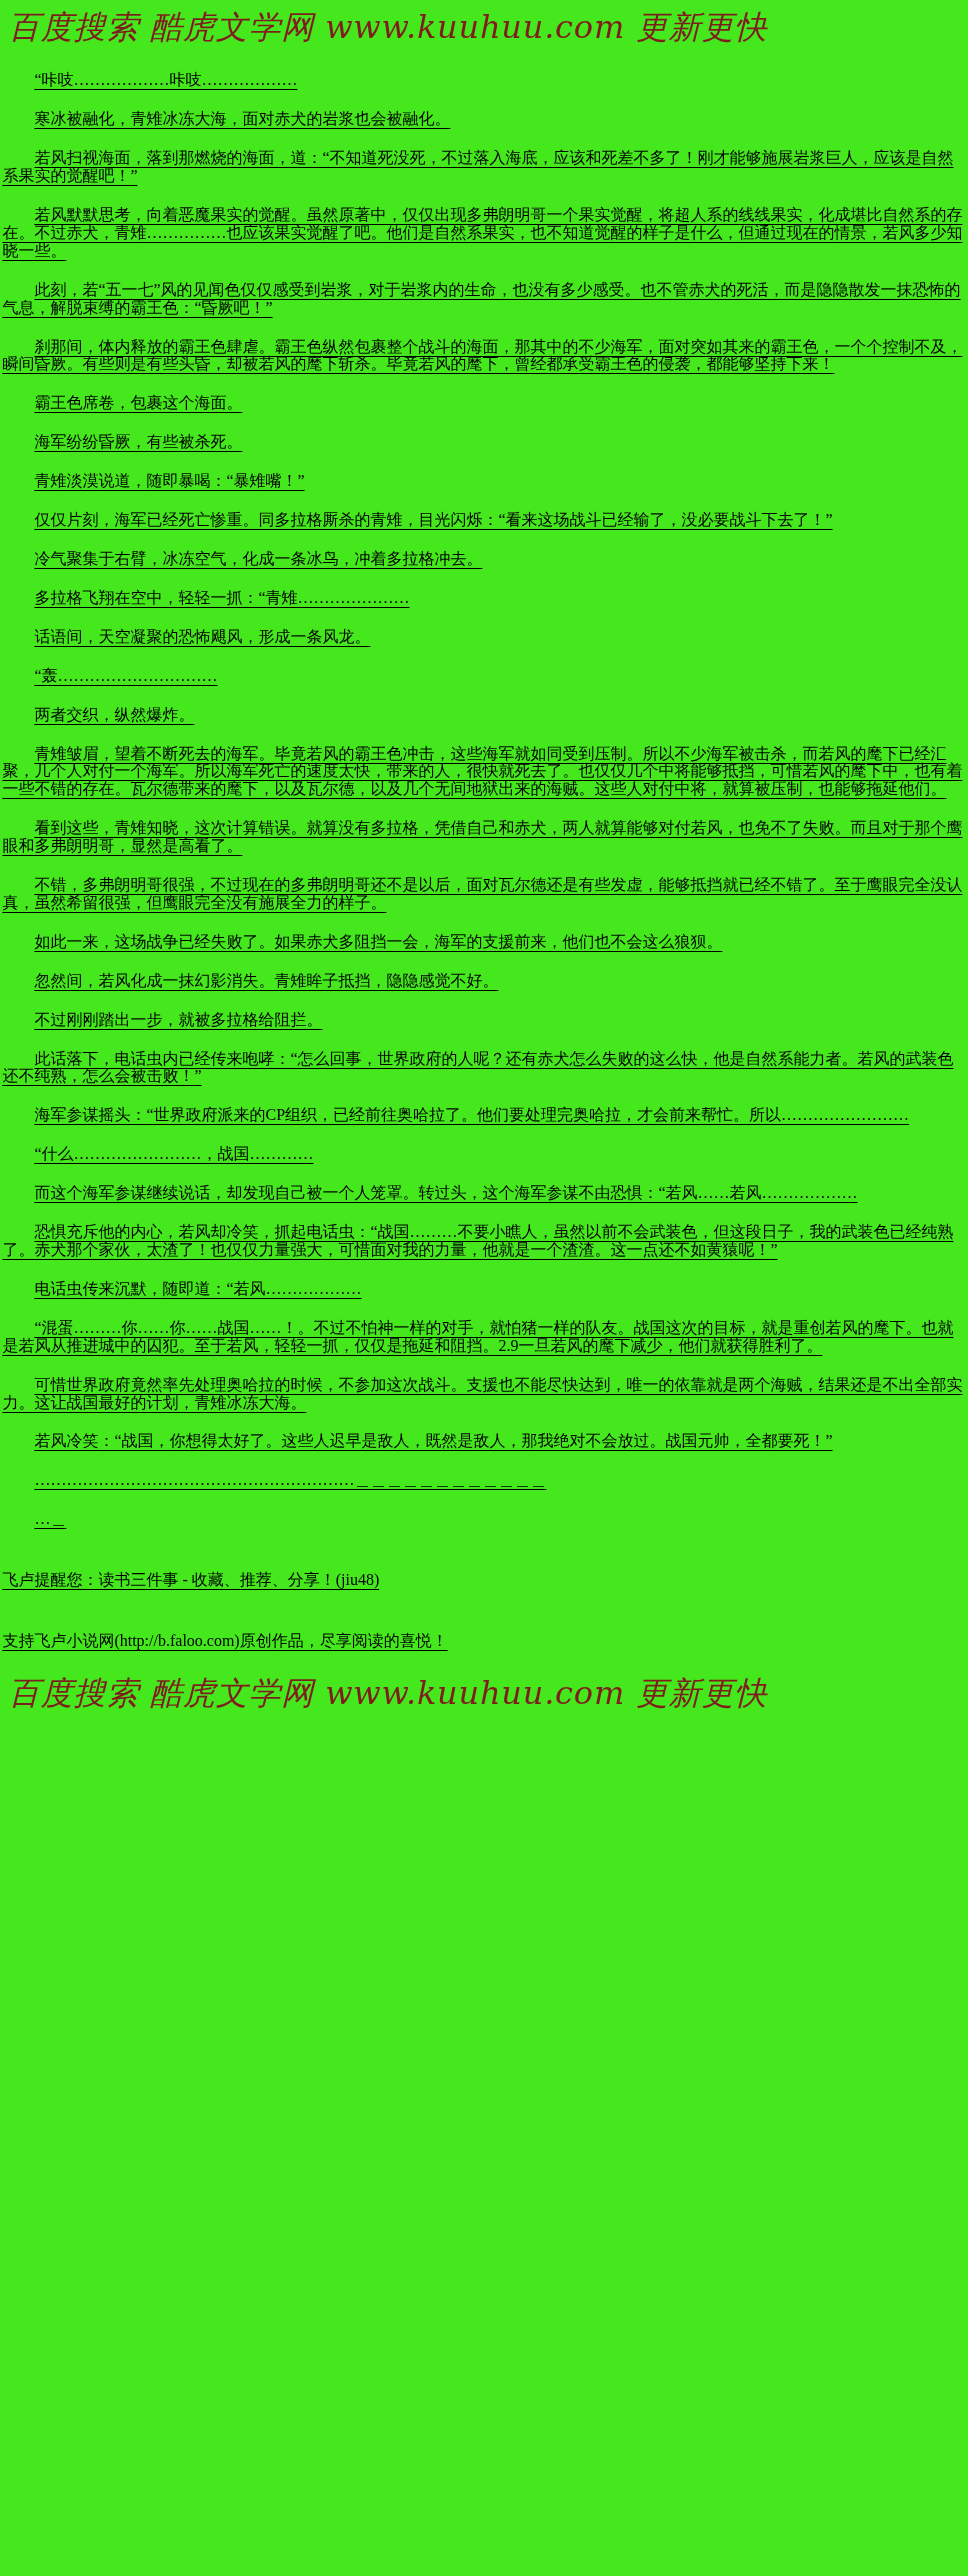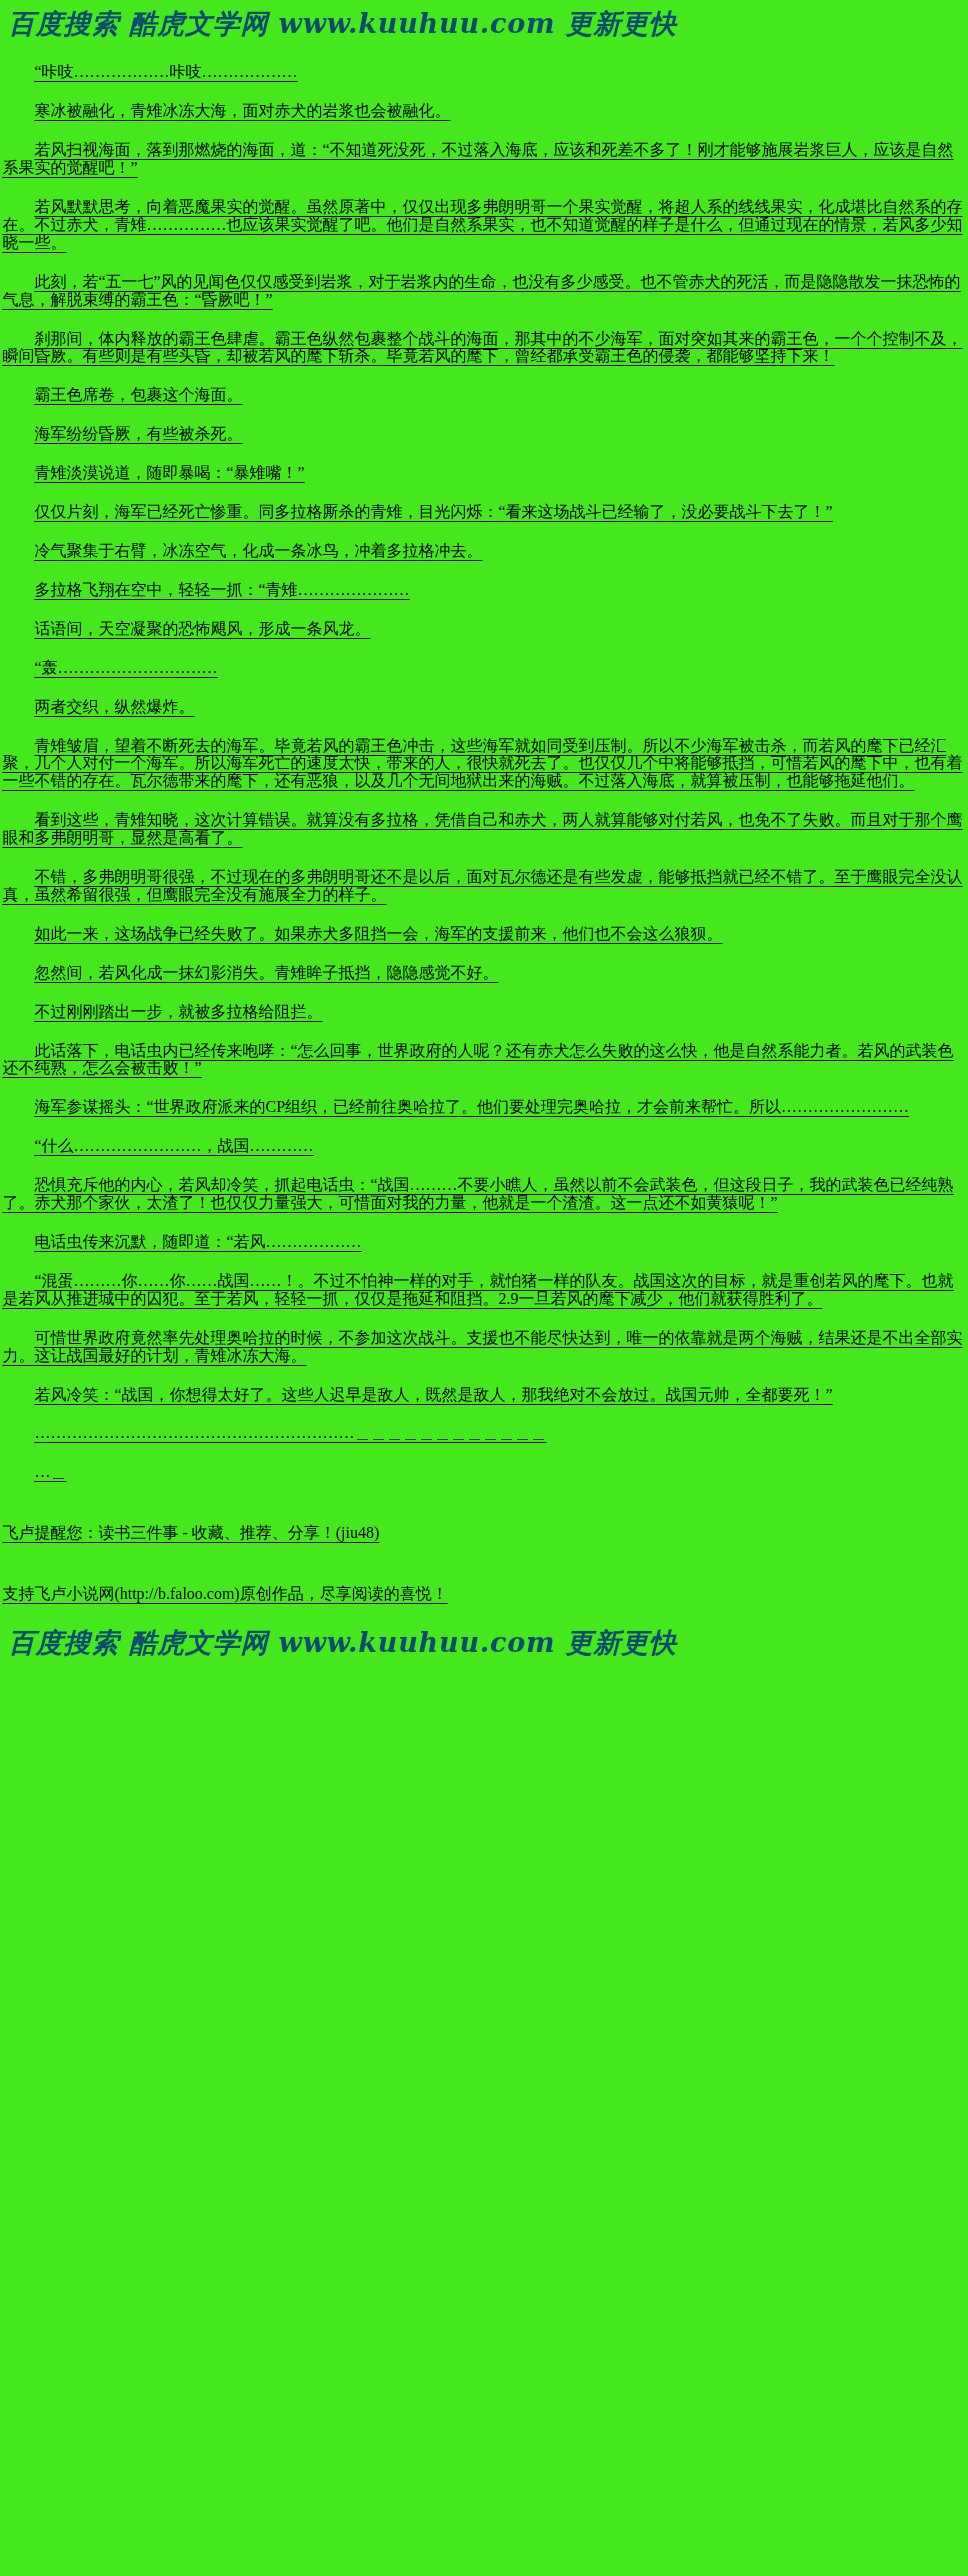--- a/index.html
+++ b/index.html
@@ -8,24 +8,24 @@
   }
   body {
     width: 968px;
     min-height: 2576px;
     background: #44E81C;
     color: #000000;
     font-family: "Liberation Serif", "DejaVu Serif", serif;
     overflow-x: hidden;
   }
   .promo {
-    color: #0c4a6e;
-    font-weight: bold;
+    color: #7f1d1d;
+    font-weight: normal;
     font-style: italic;
-    font-size: 27px;
+    font-size: 32px;
     letter-spacing: 0.8px;
     text-decoration: none;
     font-family: "DejaVu Serif", "Liberation Serif", serif;
   }
   .promo.top {
     margin: 6.4px 0 14.4px 8px;
   }
   .promo.bottom {
     margin: 22.4px 0 8px 8px;
   }
@@ -66,29 +66,30 @@
     <p class="para">刹那间，体内释放的霸王色肆虐。霸王色纵然包裹整个战斗的海面，那其中的不少海军，面对突如其来的霸王色，一个个控制不及，瞬间昏厥。有些则是有些头昏，却被若风的麾下斩杀。毕竟若风的麾下，曾经都承受霸王色的侵袭，都能够坚持下来！</p>
     <p class="para">霸王色席卷，包裹这个海面。</p>
     <p class="para">海军纷纷昏厥，有些被杀死。</p>
     <p class="para">青雉淡漠说道，随即暴喝：“暴雉嘴！”</p>
     <p class="para">仅仅片刻，海军已经死亡惨重。同多拉格厮杀的青雉，目光闪烁：“看来这场战斗已经输了，没必要战斗下去了！”</p>
     <p class="para">冷气聚集于右臂，冰冻空气，化成一条冰鸟，冲着多拉格冲去。</p>
     <p class="para">多拉格飞翔在空中，轻轻一抓：“青雉…………………</p>
     <p class="para">话语间，天空凝聚的恐怖飓风，形成一条风龙。</p>
     <p class="para">“轰…………………………</p>
     <p class="para">两者交织，纵然爆炸。</p>
-    <p class="para">青雉皱眉，望着不断死去的海军。毕竟若风的霸王色冲击，这些海军就如同受到压制。所以不少海军被击杀，而若风的麾下已经汇聚，几个人对付一个海军。所以海军死亡的速度太快，带来的人，很快就死去了。也仅仅几个中将能够抵挡，可惜若风的麾下中，也有着一些不错的存在。瓦尔德带来的麾下，还有恶狼，以及几个无间地狱出来的海贼。不过落入海底，就算被压制，也能够拖延他们。</p>
+    <p class="para">青雉皱眉，望着不断死去的海军。毕竟若风的霸王色冲击，这些海军就如同受到压制。所以不少海军被击杀，而若风的麾下已经汇聚，几个人对付一个海军。所以海军死亡的速度太快，带来的人，很快就死去了。也仅仅几个中将能够抵挡，可惜若风的麾下中，也有着一些不错的存在。瓦尔德带来的麾下，以及瓦尔德，以及几个无间地狱出来的海贼。这些人对付中将，就算被压制，也能够拖延他们。</p>
     <p class="para">看到这些，青雉知晓，这次计算错误。就算没有多拉格，凭借自己和赤犬，两人就算能够对付若风，也免不了失败。而且对于那个鹰眼和多弗朗明哥，显然是高看了。</p>
     <p class="para">不错，多弗朗明哥很强，不过现在的多弗朗明哥还不是以后，面对瓦尔德还是有些发虚，能够抵挡就已经不错了。至于鹰眼完全没认真，虽然希留很强，但鹰眼完全没有施展全力的样子。</p>
     <p class="para">如此一来，这场战争已经失败了。如果赤犬多阻挡一会，海军的支援前来，他们也不会这么狼狈。</p>
     <p class="para">忽然间，若风化成一抹幻影消失。青雉眸子抵挡，隐隐感觉不好。</p>
     <p class="para">不过刚刚踏出一步，就被多拉格给阻拦。</p>
     <p class="para">此话落下，电话虫内已经传来咆哮：“怎么回事，世界政府的人呢？还有赤犬怎么失败的这么快，他是自然系能力者。若风的武装色还不纯熟，怎么会被击败！”</p>
     <p class="para">海军参谋摇头：“世界政府派来的CP组织，已经前往奥哈拉了。他们要处理完奥哈拉，才会前来帮忙。所以……………………</p>
     <p class="para">“什么……………………，战国…………</p>
+    <p class="para">而这个海军参谋继续说话，却发现自己被一个人笼罩。转过头，这个海军参谋不由恐惧：“若风……若风………………</p>
     <p class="para">恐惧充斥他的内心，若风却冷笑，抓起电话虫：“战国………不要小瞧人，虽然以前不会武装色，但这段日子，我的武装色已经纯熟了。赤犬那个家伙，太渣了！也仅仅力量强大，可惜面对我的力量，他就是一个渣渣。这一点还不如黄猿呢！”</p>
     <p class="para">电话虫传来沉默，随即道：“若风………………</p>
     <p class="para">“混蛋………你……你……战国……！。不过不怕神一样的对手，就怕猪一样的队友。战国这次的目标，就是重创若风的麾下。也就是若风从推进城中的囚犯。至于若风，轻轻一抓，仅仅是拖延和阻挡。2.9一旦若风的麾下减少，他们就获得胜利了。</p>
     <p class="para">可惜世界政府竟然率先处理奥哈拉的时候，不参加这次战斗。支援也不能尽快达到，唯一的依靠就是两个海贼，结果还是不出全部实力。这让战国最好的计划，青雉冰冻大海。</p>
     <p class="para">若风冷笑：“战国，你想得太好了。这些人迟早是敌人，既然是敌人，那我绝对不会放过。战国元帅，全都要死！”</p>
     <p class="para">……………………………………………………＿＿＿＿＿＿＿＿＿＿＿＿</p>
     <p class="para">…＿</p>
   </div>
 
 <div class="content">

